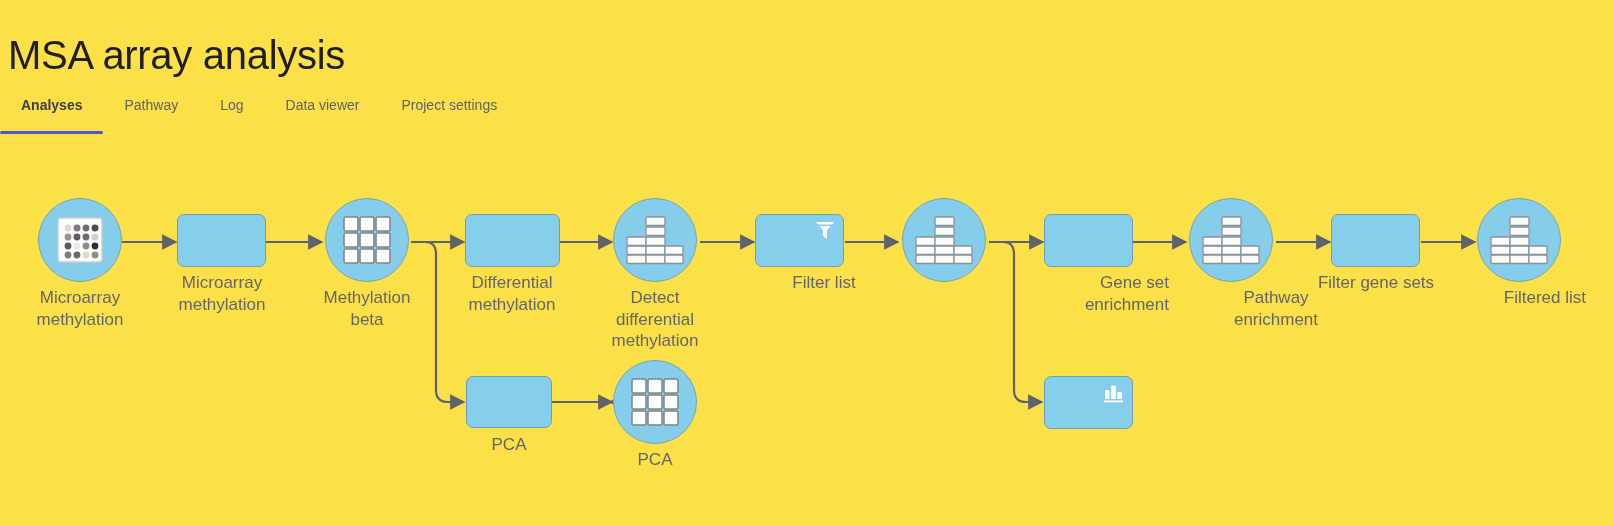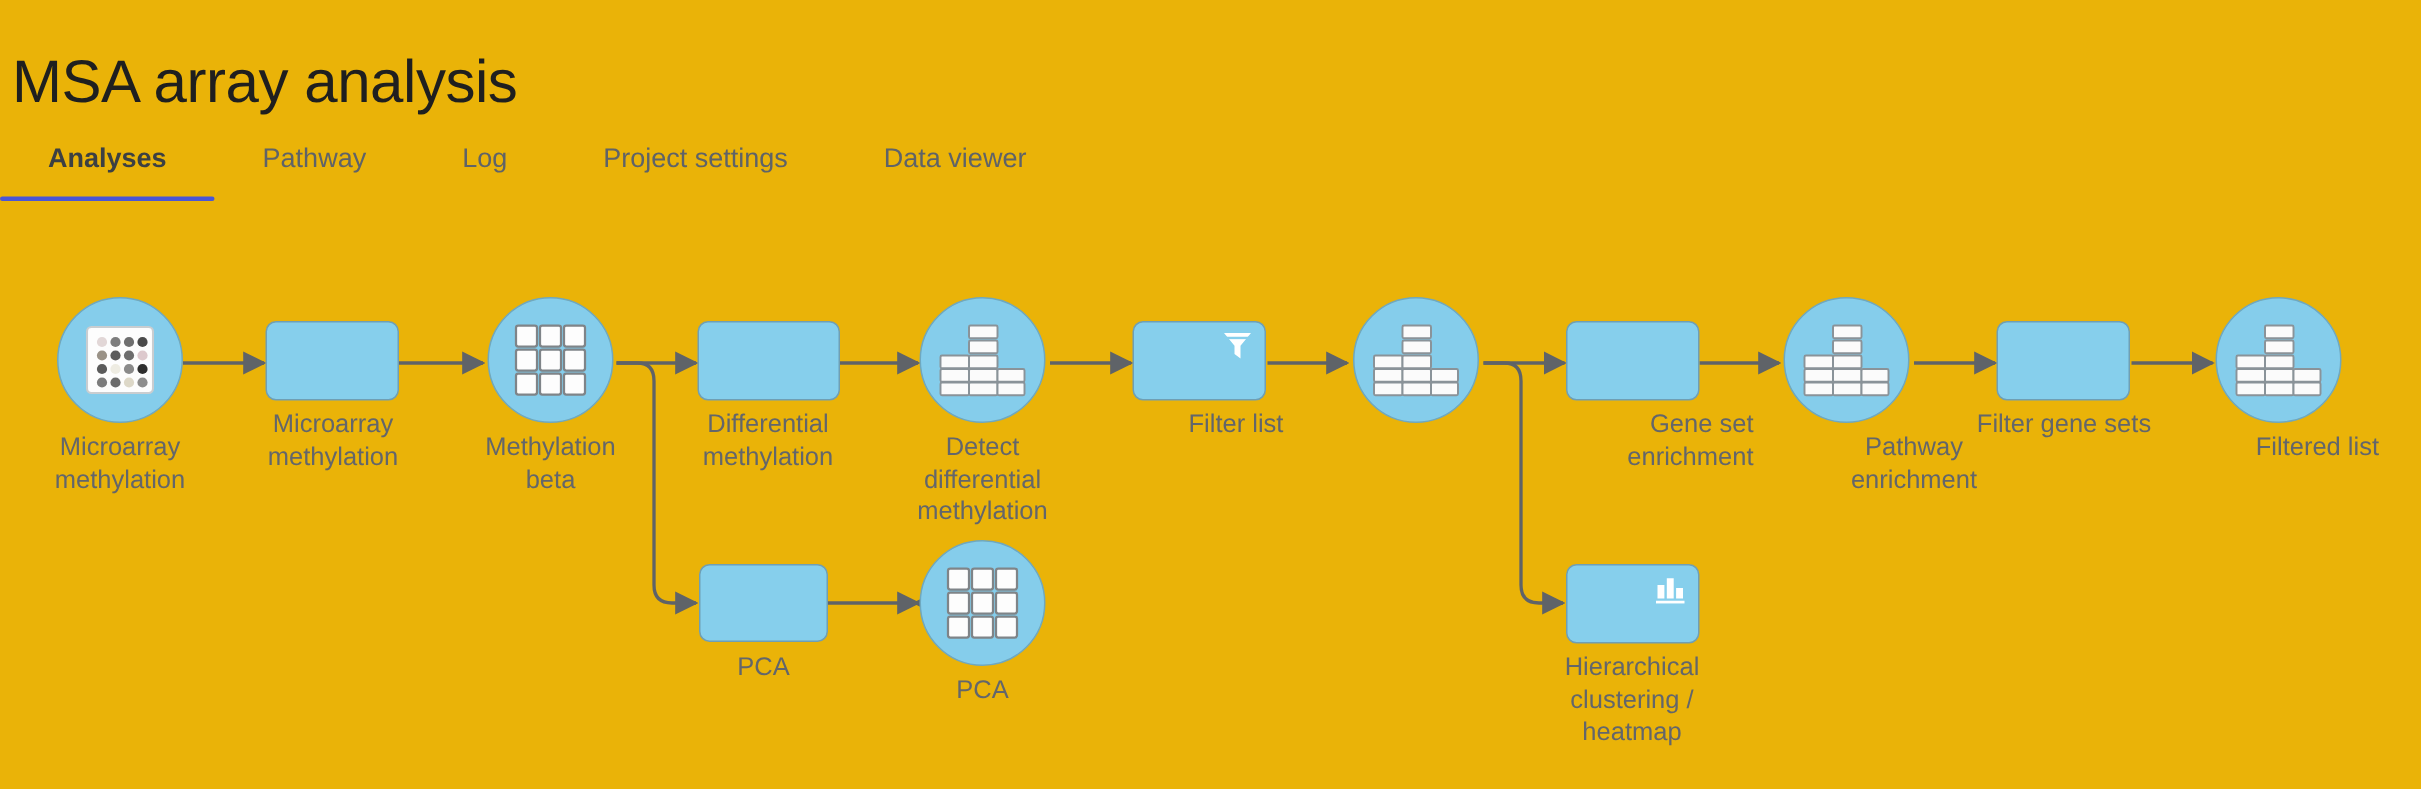--- a/index.html
+++ b/index.html
@@ -4,21 +4,21 @@
 <title>MSA array analysis</title>
 <style>
   * { box-sizing: border-box; }
   html, body {
     margin: 0; padding: 0;
     width: 1614px; height: 526px;
     background: #ffffff;
     font-family: "Liberation Sans", sans-serif;
     overflow: hidden;
   }
-  #root { position: relative; width: 1614px; height: 526px; background:#eab308; }
+  #root { position: relative; width: 1614px; height: 526px; background:#fde047; }
 
   
   .page-title {
     position: absolute;
     left: 8px; top: 2px;
     font-size: 40px;
     font-weight: 400;
     color: #1f1f1f;
     letter-spacing: -0.3px;
     line-height: 52px;
@@ -28,23 +28,23 @@
   
   .tabbar {
     position: absolute;
     left: 0; top: 88px;
     width: 1614px; height: 52px;
     display: flex;
     align-items: flex-start;
   }
   .tab {
     position: relative;
-    font-size: 18px;
+    font-size: 14px;
     color: #5f6368;
-    padding: 0 32px;
+    padding: 0 21px;
     line-height: 34px;
     white-space: nowrap;
     cursor: pointer;
     background: none;
     border: none;
     font-family: inherit;
   }
   .tab.active { color: #3c4043; font-weight: 700; }
   .tab .underline {
     position: absolute;
@@ -106,25 +106,25 @@
     </button>
     <button class="tab">
       <span>Pathway</span>
       
     </button>
     <button class="tab">
       <span>Log</span>
       
     </button>
     <button class="tab">
+      <span>Data viewer</span>
+      
+    </button>
+    <button class="tab">
       <span>Project settings</span>
-      
-    </button>
-    <button class="tab">
-      <span>Data viewer</span>
       
     </button>
   </nav>
 
   <div id="diagram">
 
     <svg id="wires" viewBox="0 0 1614 371">
       <defs>
         <marker id="arrow" viewBox="0 0 10 10" refX="9" refY="5" markerWidth="7" markerHeight="7" orient="auto-start-reverse">
           <path d="M 0 0 L 10 5 L 0 10 z" fill="#5f6368"></path>
@@ -313,18 +313,15 @@
     <div class="rect" style="left:1044px;top:221px;width:89px;height:53px;">
       <svg class="ico" style="right:5px;top:3px;" width="26" height="26" viewBox="0 0 26 26">
         <g fill="#ffffff">
           <rect x="4" y="10" width="4.6" height="9"></rect>
           <rect x="10.2" y="5.5" width="4.6" height="13.5"></rect>
           <rect x="16.4" y="12" width="4.6" height="7"></rect>
           <rect x="3" y="20.5" width="19" height="1.8"></rect>
         </g>
       </svg>
     </div>
-    <div class="label" style="left:1008px;top:279px;width:160px;">Hierarchical
-clustering /
-heatmap</div>
 
   </div>
 </div>
 
 </body></html>

